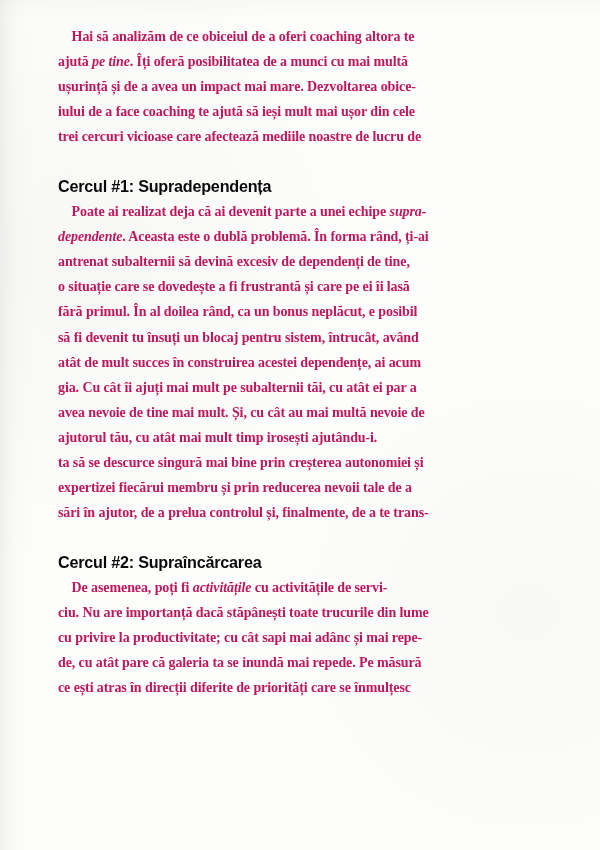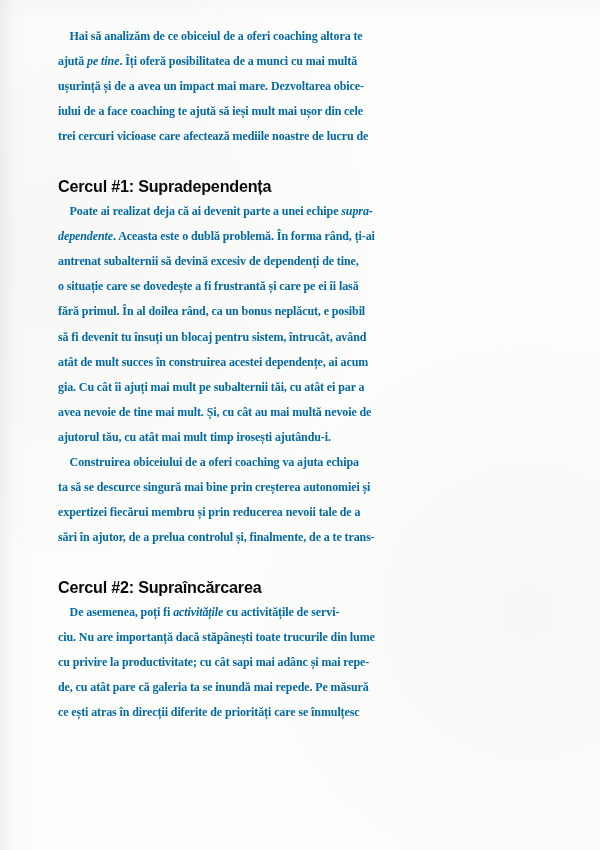--- a/index.html
+++ b/index.html
@@ -35,26 +35,26 @@
     top: 24px;
     width: 490px;
   }
 
   
   .para {
     margin: 0;
   }
   .ln {
     display: block;
-    font-size: 12px;
+    font-size: 14px;
     line-height: 25.05px;
     letter-spacing: -0.1px;
     white-space: pre;
     font-weight: 600;
-    color: #0369a1;
+    color: #be185d;
     text-rendering: optimizeLegibility;
   }
   .ln i {
     font-style: italic;
     font-weight: 700;
   }
 
   
   .heading {
     display: block;
@@ -92,21 +92,20 @@
       <span class="ln"><span>antrenat subalternii să devină excesiv de dependenți de tine,</span></span>
       <span class="ln"><span>o situație care se dovedește a fi frustrantă și care pe ei îi lasă</span></span>
       <span class="ln"><span>fără primul. În al doilea rând, ca un bonus neplăcut, e posibil</span></span>
       <span class="ln"><span>să fi devenit tu însuți un blocaj pentru sistem, întrucât, având</span></span>
       <span class="ln"><span>atât de mult succes în construirea acestei dependențe, ai acum</span></span>
       <span class="ln"><span>gia. Cu cât îi ajuți mai mult pe subalternii tăi, cu atât ei par a</span></span>
       <span class="ln"><span>avea nevoie de tine mai mult. Și, cu cât au mai multă nevoie de</span></span>
       <span class="ln"><span>ajutorul tău, cu atât mai mult timp irosești ajutându-i.</span></span>
     </div>
     <div class="para">
-      <span class="ln"><span>    Construirea obiceiului de a oferi coaching va ajuta echipa</span></span>
       <span class="ln"><span>ta să se descurce singură mai bine prin creșterea autonomiei și</span></span>
       <span class="ln"><span>expertizei fiecărui membru și prin reducerea nevoii tale de a</span></span>
       <span class="ln"><span>sări în ajutor, de a prelua controlul și, finalmente, de a te trans-</span></span>
     </div>
     <div class="gap-before-h"></div>
     <div class="heading">Cercul #2: Supraîncărcarea</div>
     <div class="para">
       <span class="ln"><span>    De asemenea, poți fi </span><i>activitățile</i><span> cu activitățile de servi-</span></span>
       <span class="ln"><span>ciu. Nu are importanță dacă stăpânești toate trucurile din lume</span></span>
       <span class="ln"><span>cu privire la productivitate; cu cât sapi mai adânc și mai repe-</span></span>

